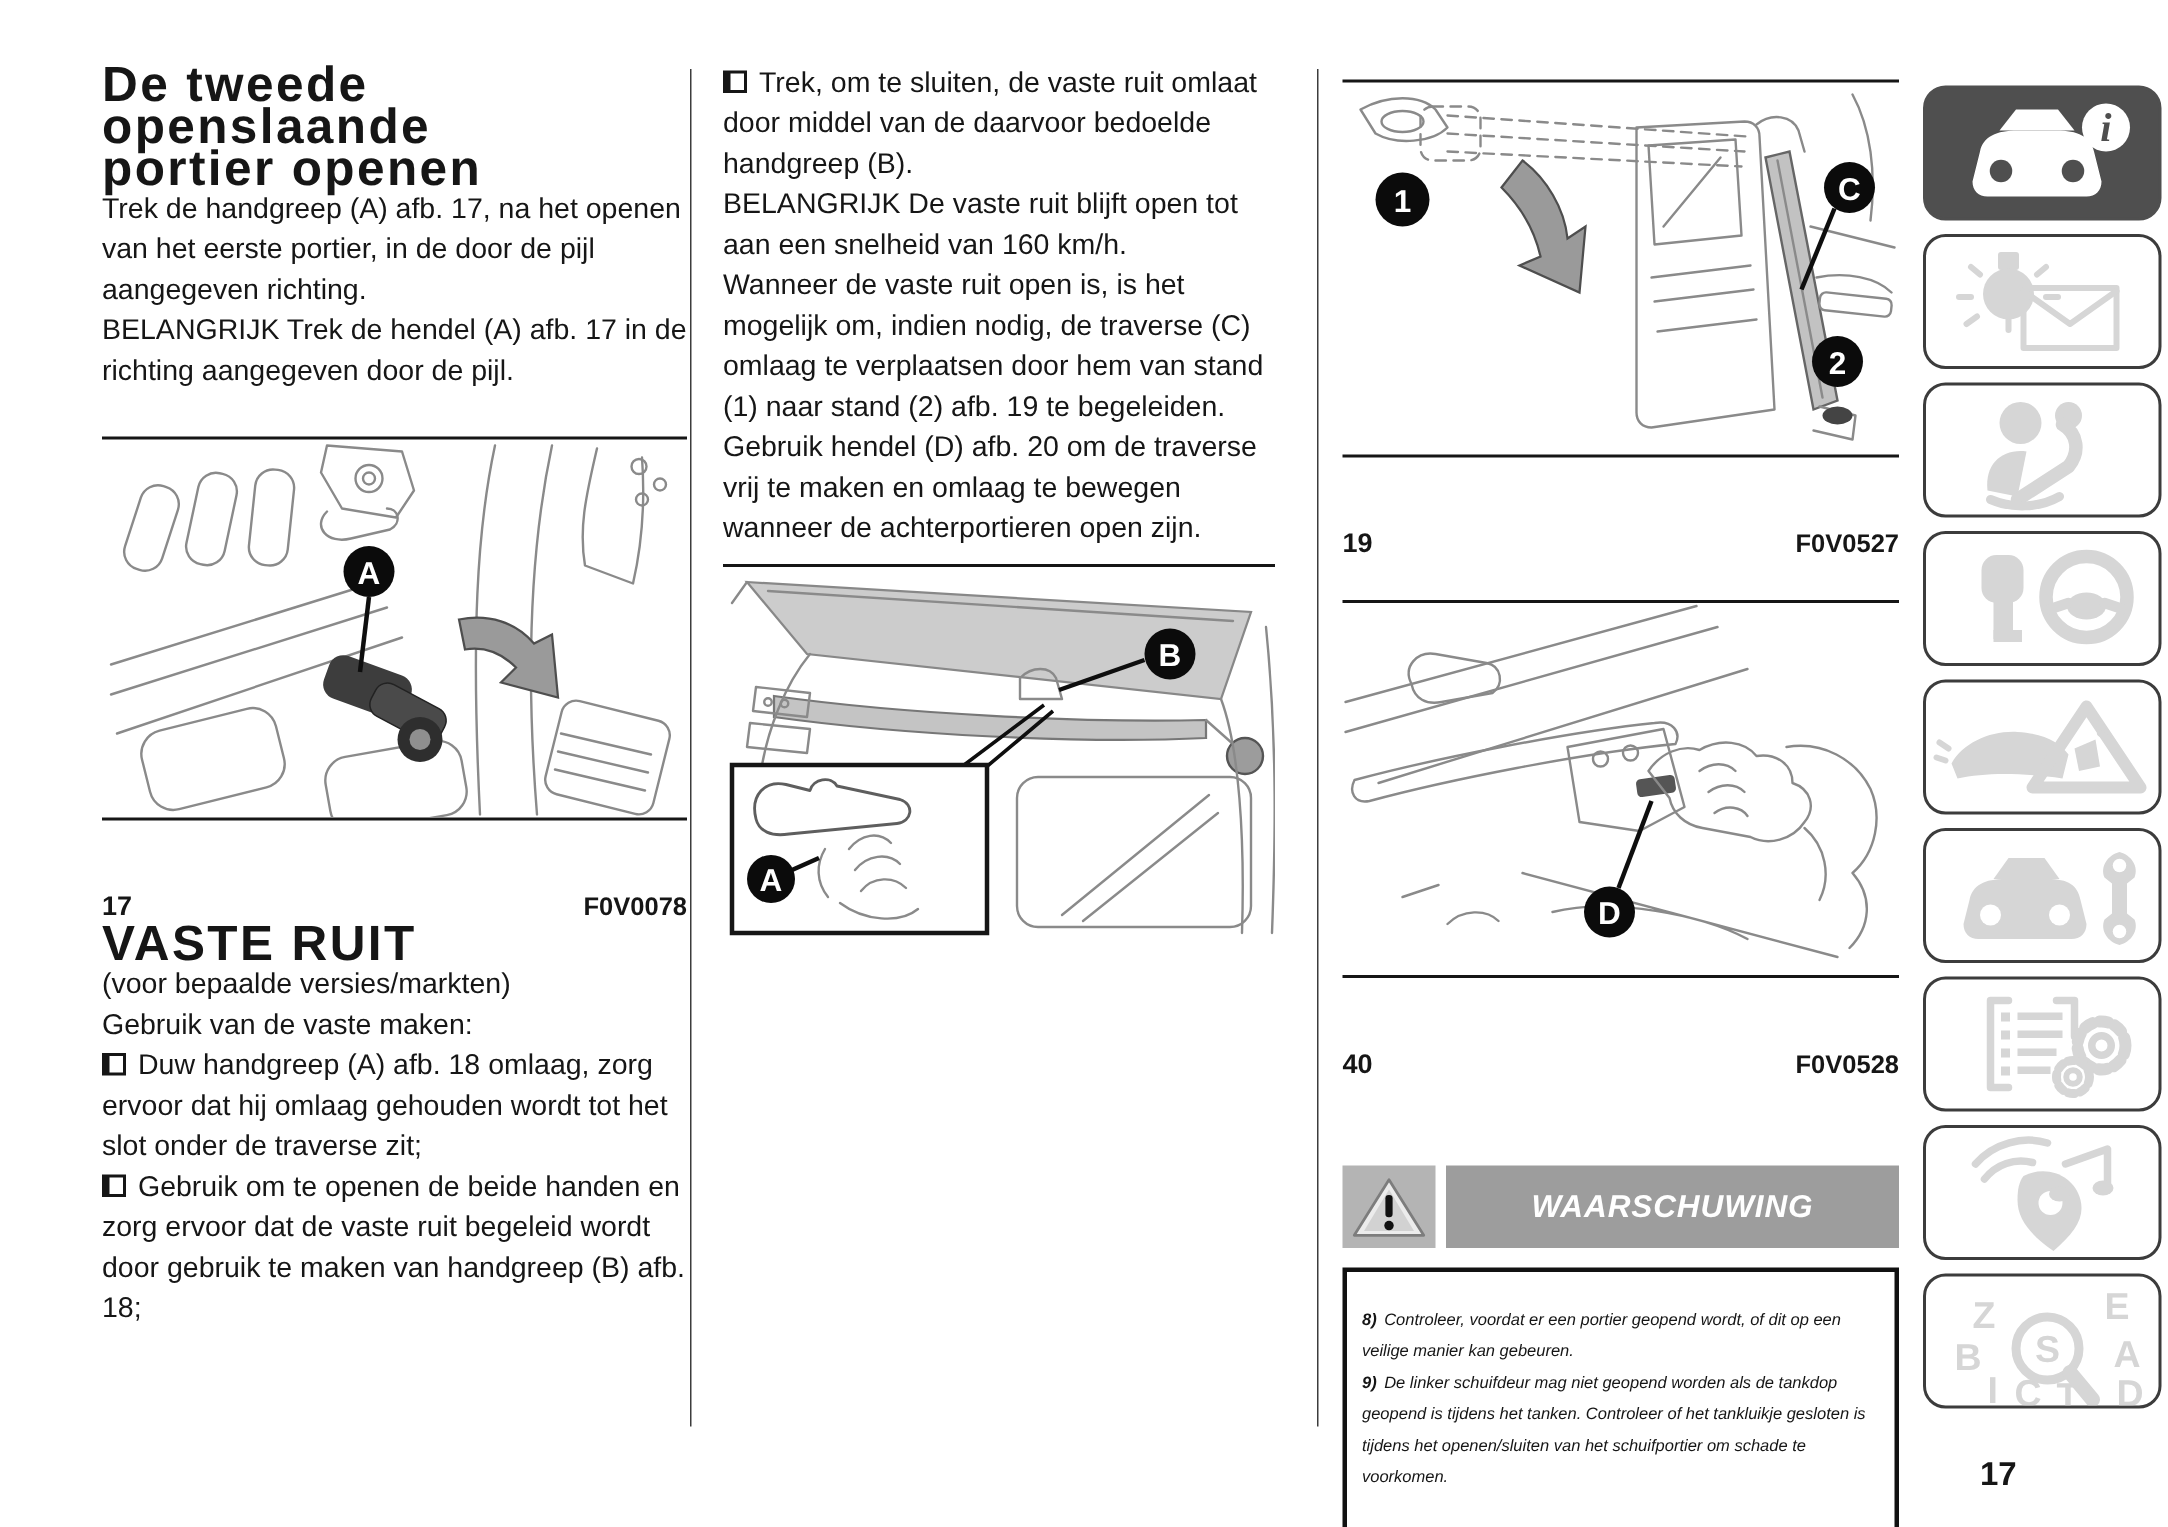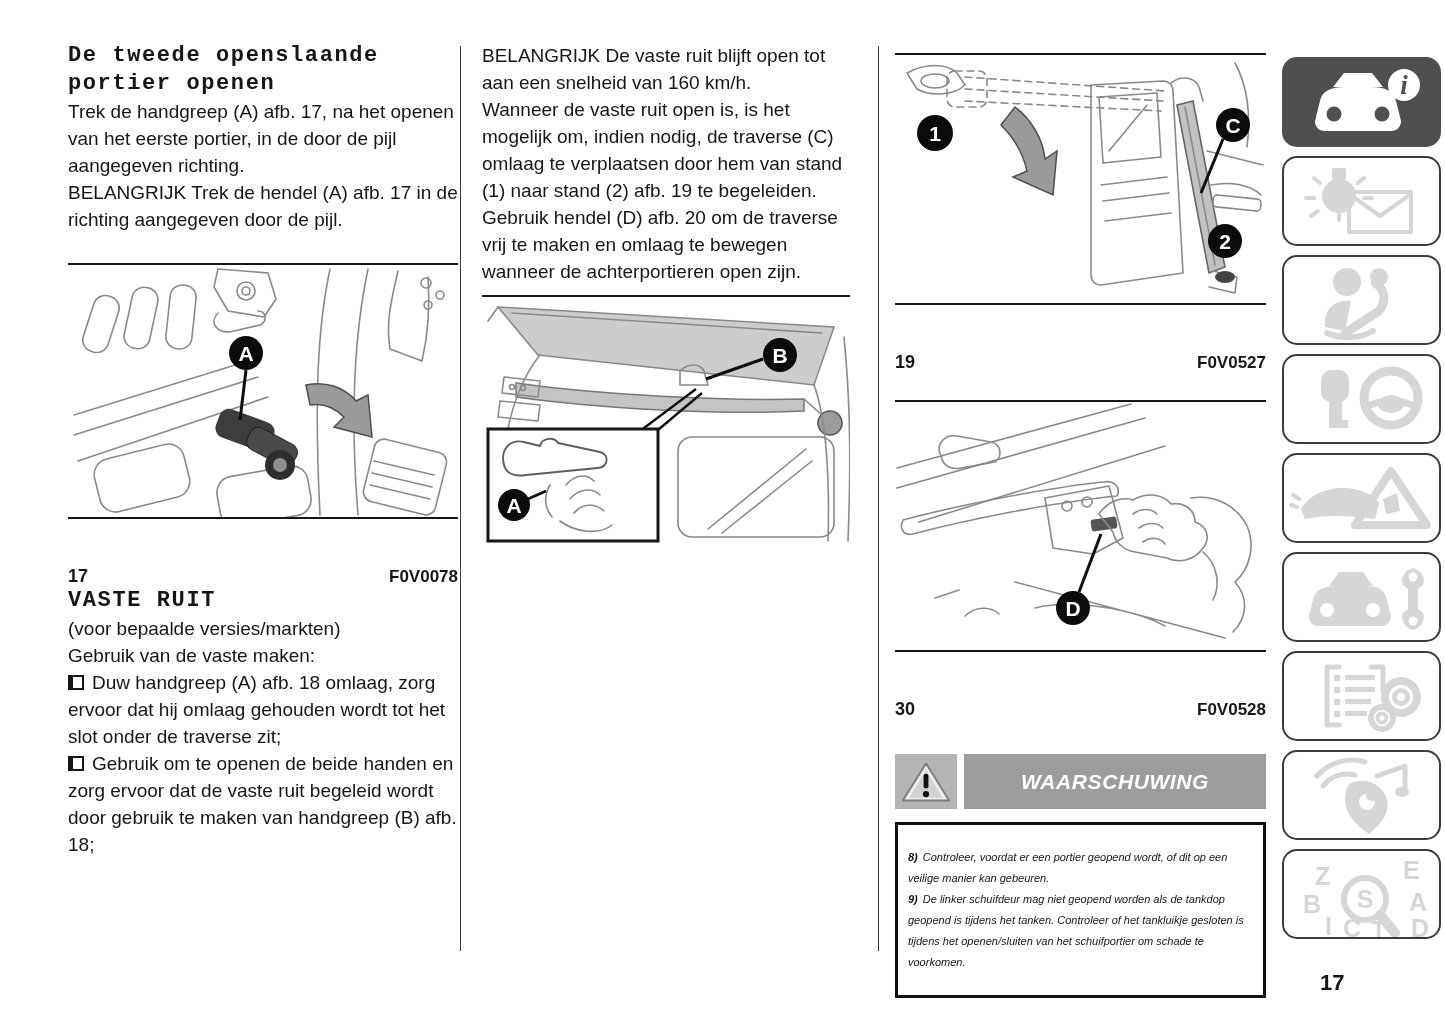--- a/index.html
+++ b/index.html
@@ -9,21 +9,21 @@
     -webkit-font-smoothing:antialiased;
   }
   .col{position:absolute;top:42px;}
   .col-left{left:68px;width:390px;}
   .col-mid{left:482px;width:368px;}
   .col-right{left:895px;width:371px;top:44px;}
   .vrule{position:absolute;top:46px;height:905px;width:1px;background:#3c3c3c;}
   .vrule1{left:460px;}
   .vrule2{left:878px;}
 
-  h2.sec{font-size:22px;line-height:28px;font-weight:bold;letter-spacing:1.6px;margin:0;font-family:Liberation Mono, monospace;}
+  h2.sec{font-size:33px;line-height:28px;font-weight:bold;letter-spacing:1.6px;margin:0;}
   p.body{font-size:19px;line-height:27px;margin:0;}
   .mt6{margin-top:6px;} .mt8{margin-top:8px;} .mt27{margin-top:27px;}
   .mt20{margin-top:20px;} .mt30{margin-top:30px;} .mt10{margin-top:10px;}
 
   .sq{display:inline-block;width:9px;height:11px;border:2px solid #161616;border-left-width:5px;
       margin-right:8px;vertical-align:-1px;}
 
   .figure{border-top:2px solid #161616;}
   .fig-art{display:block;}
   .fig-cap{display:flex;justify-content:space-between;align-items:baseline;
@@ -33,21 +33,21 @@
 
   
   .f-ln{fill:none;stroke:#8a8a8a;stroke-width:1.6;stroke-linecap:round;stroke-linejoin:round;}
   .f-lnd{fill:none;stroke:#5e5e5e;stroke-width:1.9;stroke-linecap:round;stroke-linejoin:round;}
   .f-ptr{stroke:#0e0e0e;stroke-width:3;fill:none;}
   .f-ptr2{stroke:#0e0e0e;stroke-width:2.4;fill:none;}
   .f-co{fill:#0b0b0b;}
   .co-t{fill:#ffffff;font:bold 21px "Liberation Sans",sans-serif;text-anchor:middle;}
 
   
-  .warn-bar{margin-top:34px;display:flex;height:55px;}
+  .warn-bar{margin-top:57px;display:flex;height:55px;}
   .warn-ico{width:62px;height:55px;background:#b4b4b4;display:flex;align-items:center;justify-content:center;}
   .warn-title{flex:1;margin-left:7px;background:#9d9d9d;display:flex;align-items:center;justify-content:center;
               color:#ffffff;font-style:italic;font-weight:bold;font-size:21px;letter-spacing:0.6px;}
   .warn-box{margin-top:13px;border:3px solid #111111;padding:22px 10px;font-style:italic;
             font-size:11px;line-height:21px;}
   .warn-num{font-weight:bold;margin-right:5px;}
 
   
   .sidebar{position:absolute;left:1282px;top:57px;width:159px;}
   .tab{width:155px;height:86px;border:2px solid #3c3c3c;border-radius:15px;background:#ffffff;
@@ -107,20 +107,21 @@
   </div>
 
   <h2 class="sec mt20">VASTE RUIT</h2>
   <p class="body mt6">(voor bepaalde versies/markten)</p>
   <p class="body">Gebruik van de vaste maken:</p>
   <p class="body"><span class="sq"></span><span>Duw handgreep (A) afb. 18 omlaag, zorg ervoor dat hij omlaag gehouden wordt tot het slot onder de traverse zit;</span></p>
   <p class="body"><span class="sq"></span><span>Gebruik om te openen de beide handen en zorg ervoor dat de vaste ruit begeleid wordt door gebruik te maken van handgreep (B) afb. 18;</span></p>
 </div>
 
 <div class="col col-mid">
+  <p class="body"><span class="sq"></span><span>Trek, om te sluiten, de vaste ruit omlaat door middel van de daarvoor bedoelde handgreep (B).</span></p>
   <p class="body mt27">BELANGRIJK De vaste ruit blijft open tot aan een snelheid van 160 km/h.</p>
   <p class="body mt27">Wanneer de vaste ruit open is, is het mogelijk om, indien nodig, de traverse (C) omlaag te verplaatsen door hem van stand (1) naar stand (2) afb. 19 te begeleiden.</p>
   <p class="body">Gebruik hendel (D) afb. 20 om de traverse vrij te maken en omlaag te bewegen wanneer de achterportieren open zijn.</p>
 
   <div class="figure mt10">
     <svg class="fig-art" width="368" height="246" viewBox="0 0 368 246">
       <path d="M16 10 L352 30 L332 88 L56 58 Z" fill="#cccccc" stroke="#888" stroke-width="1.5"></path>
       <path class="f-ln" d="M6 24 L16 10 M30 16 L340 36"></path>
       <path d="M34 86 C120 98 240 104 322 102 L322 114 C240 118 120 112 34 100 Z" fill="#c4c4c4" stroke="#777" stroke-width="1.5"></path>
       <path class="f-ln" d="M22 80 L58 84 L56 100 L20 96 Z M18 104 L58 108 L56 124 L16 120 Z"></path>
@@ -194,21 +195,21 @@
       <rect x="196" y="116" width="26" height="12" rx="3" fill="#555" transform="rotate(-8 209 122)"></rect>
       <path class="f-ln" d="M204 112 C212 100 226 94 238 98 C252 90 268 92 276 102 C290 100 300 108 300 120 C312 124 316 136 308 146 C300 158 284 162 272 156 L240 150 C228 148 220 140 218 130 Z"></path>
       <path class="f-ln" d="M238 112 C246 106 256 106 262 112 M244 126 C252 120 262 120 268 126 M248 140 C256 134 266 136 270 142"></path>
       <path class="f-ln" d="M296 96 C320 92 342 104 352 124 C360 142 356 166 340 180 C354 196 352 216 338 230 M308 150 C322 162 326 182 318 198"></path>
       <path class="f-ln" d="M120 180 L330 236 M140 206 C180 196 240 208 270 224 M70 214 C80 204 96 204 104 212 M40 196 L64 188"></path>
       <line class="f-ptr" x1="184" y1="190" x2="206" y2="132"></line>
       <circle class="f-co" cx="178" cy="206" r="17"></circle>
       <text class="co-t" x="178" y="214">D</text>
     </svg>
     <div class="fig-cap">
-      <span class="fig-num">30</span>
+      <span class="fig-num">40</span>
       <span class="fig-code">F0V0528</span>
     </div>
   </div>
 
   <div class="warn-bar">
     <div class="warn-ico">
       <svg width="50" height="46" viewBox="0 0 54 46">
         <path d="M27 3 L52 43 L2 43 Z" fill="#ececec" stroke="#7d7d7d" stroke-width="2" stroke-linejoin="round"></path>
         <path d="M27 10 L45 40 L9 40 Z" fill="#d2d2d2"></path>
         <rect x="24.4" y="14" width="5.2" height="16" rx="2.4" fill="#111"></rect>

